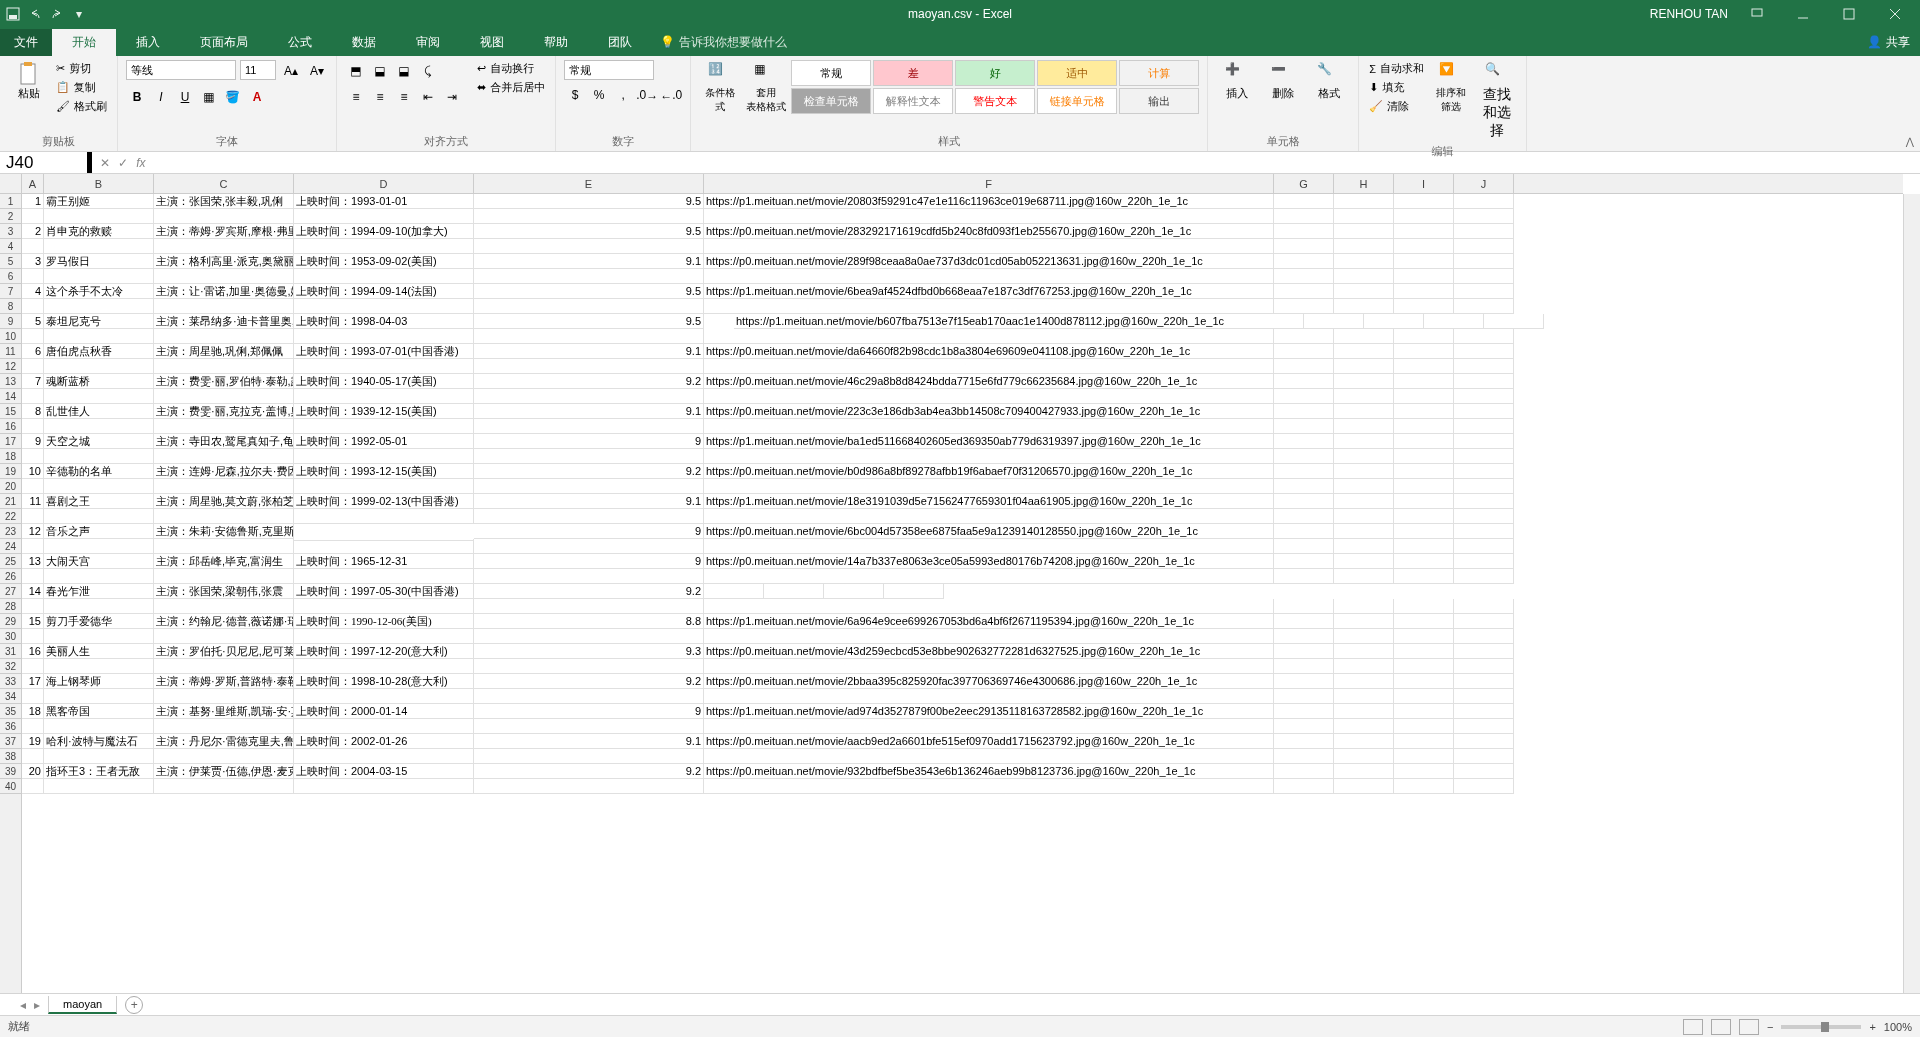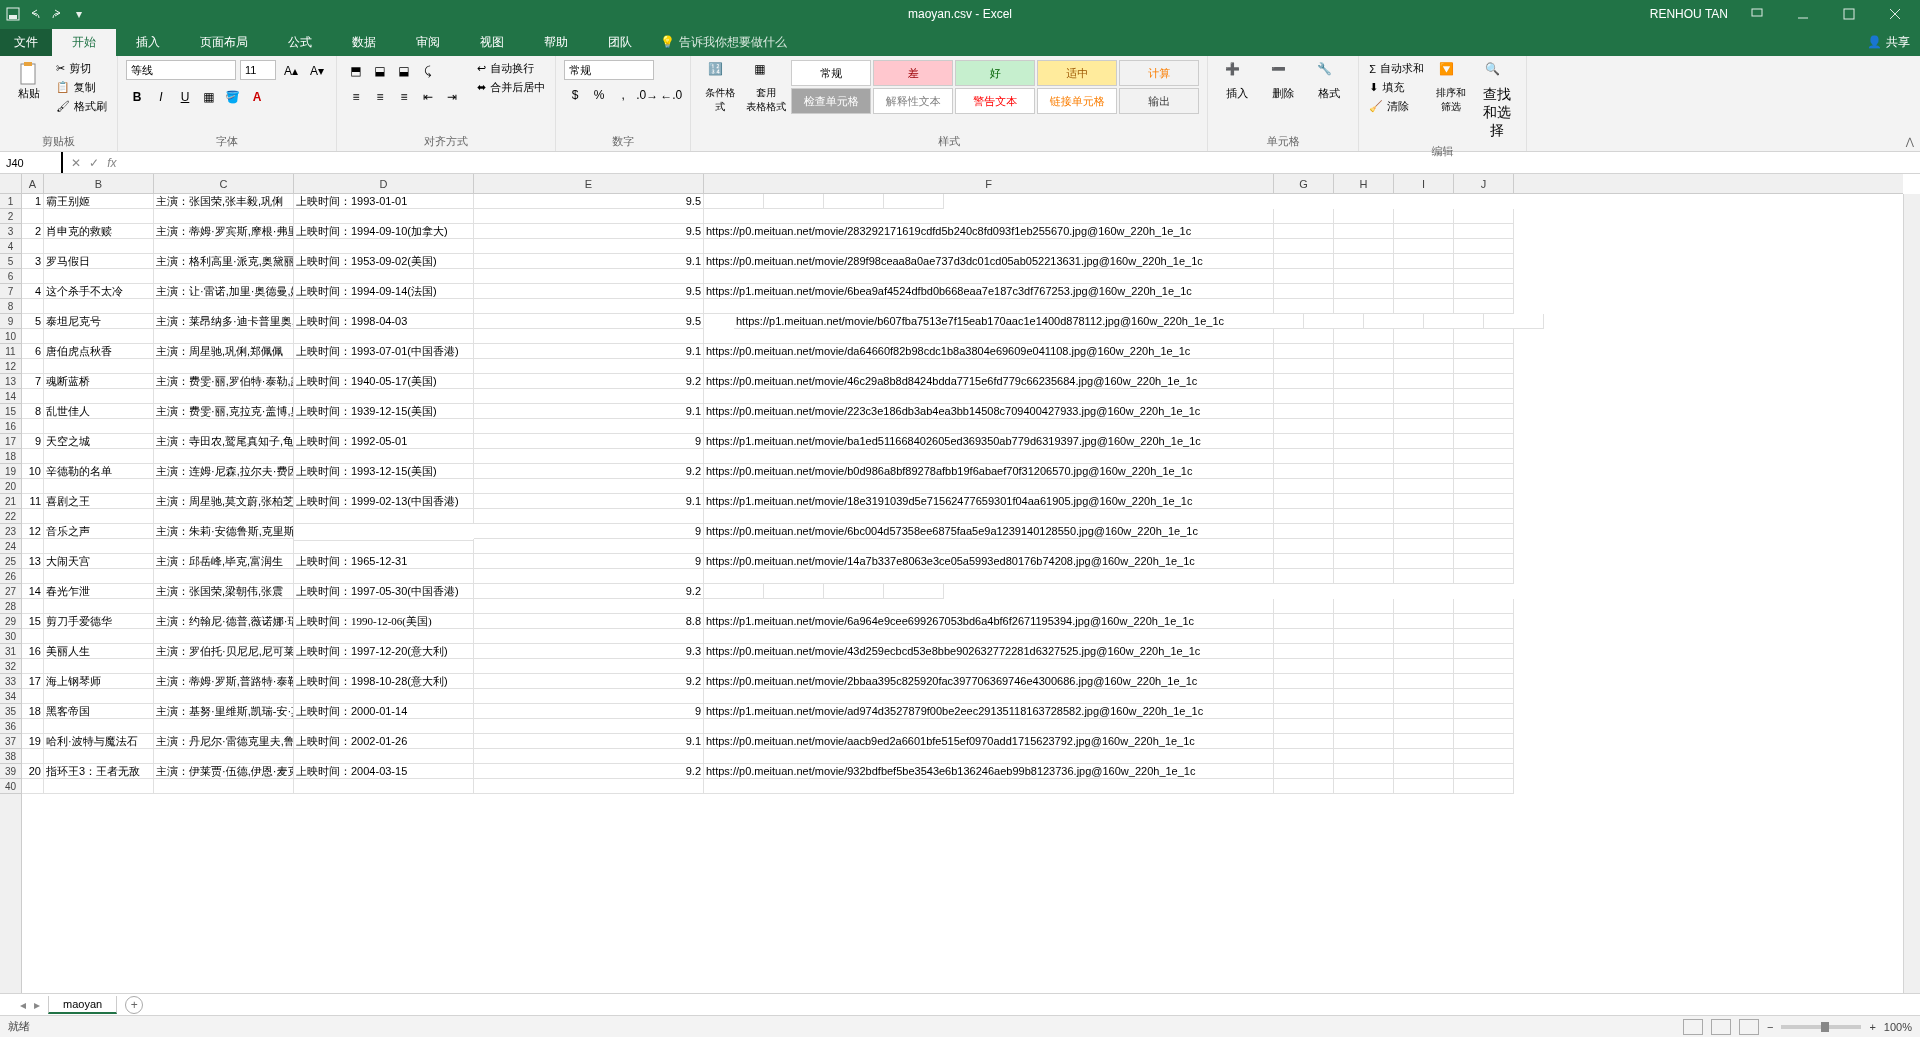--- a/index.html
+++ b/index.html
@@ -23,21 +23,21 @@
 .bigbtn { display: flex; flex-direction: column; align-items: center; justify-content: center; width: 42px; padding: 2px; }
 .bigbtn .ic { width: 24px; height: 24px; }
 .smallrow { display: flex; flex-direction: column; gap: 2px; font-size: 11px; }
 .smallitem { display: flex; align-items: center; gap: 4px; padding: 1px 2px; }
 .combo { border: 1px solid #c0c0c0; background: #fff; height: 20px; padding: 0 4px; display: flex; align-items: center; font-size: 11px; }
 .iconbtn { width: 22px; height: 22px; display: inline-flex; align-items: center; justify-content: center; border: 1px solid transparent; }
 .style-gallery { display: grid; grid-template-columns: repeat(5, 80px); grid-template-rows: repeat(2, 26px); gap: 2px; }
 .style-cell { border: 1px solid #ccc; display: flex; align-items: center; justify-content: center; font-size: 11px; }
 .collapse-ribbon { position: absolute; right: 6px; bottom: 4px; font-size: 10px; color: #666; }
 .namebox-row { background: #fff; border-bottom: 1px solid #d4d4d4; height: 22px; display: flex; align-items: center; }
-.namebox { width: 63px; border-right: 2px solid #000000; padding: 0 6px; font-size: 11px; height: 100%; display: flex; align-items: center; }
+.namebox { width: 92px; border-right: 5px solid #000000; padding: 0 6px; font-size: 17px; height: 100%; display: flex; align-items: center; }
 .fx-controls { display: flex; align-items: center; gap: 8px; padding: 0 8px; color: #888; }
 .formula-bar { flex: 1; padding: 0 8px; }
 .grid-wrap { display: flex; height: calc(100vh - 28px - 28px - 96px - 22px - 22px - 22px); position: relative; }
 .corner { width: 22px; height: 20px; background: #f0f0f0; border-right: 1px solid #ccc; border-bottom: 1px solid #ccc; position: absolute; left: 0; top: 0; z-index: 2; }
 .colhdrs { position: absolute; left: 22px; top: 0; right: 17px; height: 20px; display: flex; background: #f0f0f0; border-bottom: 1px solid #ccc; z-index: 2; }
 .colhdr { border-right: 1px solid #ccc; text-align: center; font-size: 11px; line-height: 20px; color: #444; flex-shrink: 0; }
 .rowhdrs { position: absolute; left: 0; top: 20px; bottom: 0; width: 22px; background: #f0f0f0; border-right: 1px solid #ccc; z-index: 2; }
 .rowhdr { height: 15px; border-bottom: 1px solid #ccc; text-align: center; font-size: 10px; line-height: 15px; color: #444; }
 .cells { position: absolute; left: 22px; top: 20px; right: 17px; bottom: 0; overflow: hidden; }
 .row { display: flex; height: 15px; }
@@ -371,20 +371,21 @@
       <div class="rowhdr">39</div>
       <div class="rowhdr">40</div>
     </div>
   <div class="cells" id="cells">
       <div class="row">
         <div class="cell" style="width: 22px; text-align: right;">1</div>
         <div class="cell" style="width: 110px;">霸王别姬</div>
         <div class="cell" style="width: 140px;">主演：张国荣,张丰毅,巩俐</div>
         <div class="cell" style="width: 180px;">上映时间：1993-01-01</div>
         <div class="cell" style="width: 230px; text-align: right;">9.5</div>
+        <div class="cell" style="width: 570px;">https://p1.meituan.net/movie/20803f59291c47e1e116c11963ce019e68711.jpg@160w_220h_1e_1c</div>
         <div class="cell" style="width: 60px;"></div>
         <div class="cell" style="width: 60px;"></div>
         <div class="cell" style="width: 60px;"></div>
         <div class="cell" style="width: 60px;"></div>
       </div>
       <div class="row">
         <div class="cell" style="width: 22px; text-align: right;"></div>
         <div class="cell" style="width: 110px;"></div>
         <div class="cell" style="width: 140px;"></div>
         <div class="cell" style="width: 180px;"></div>

